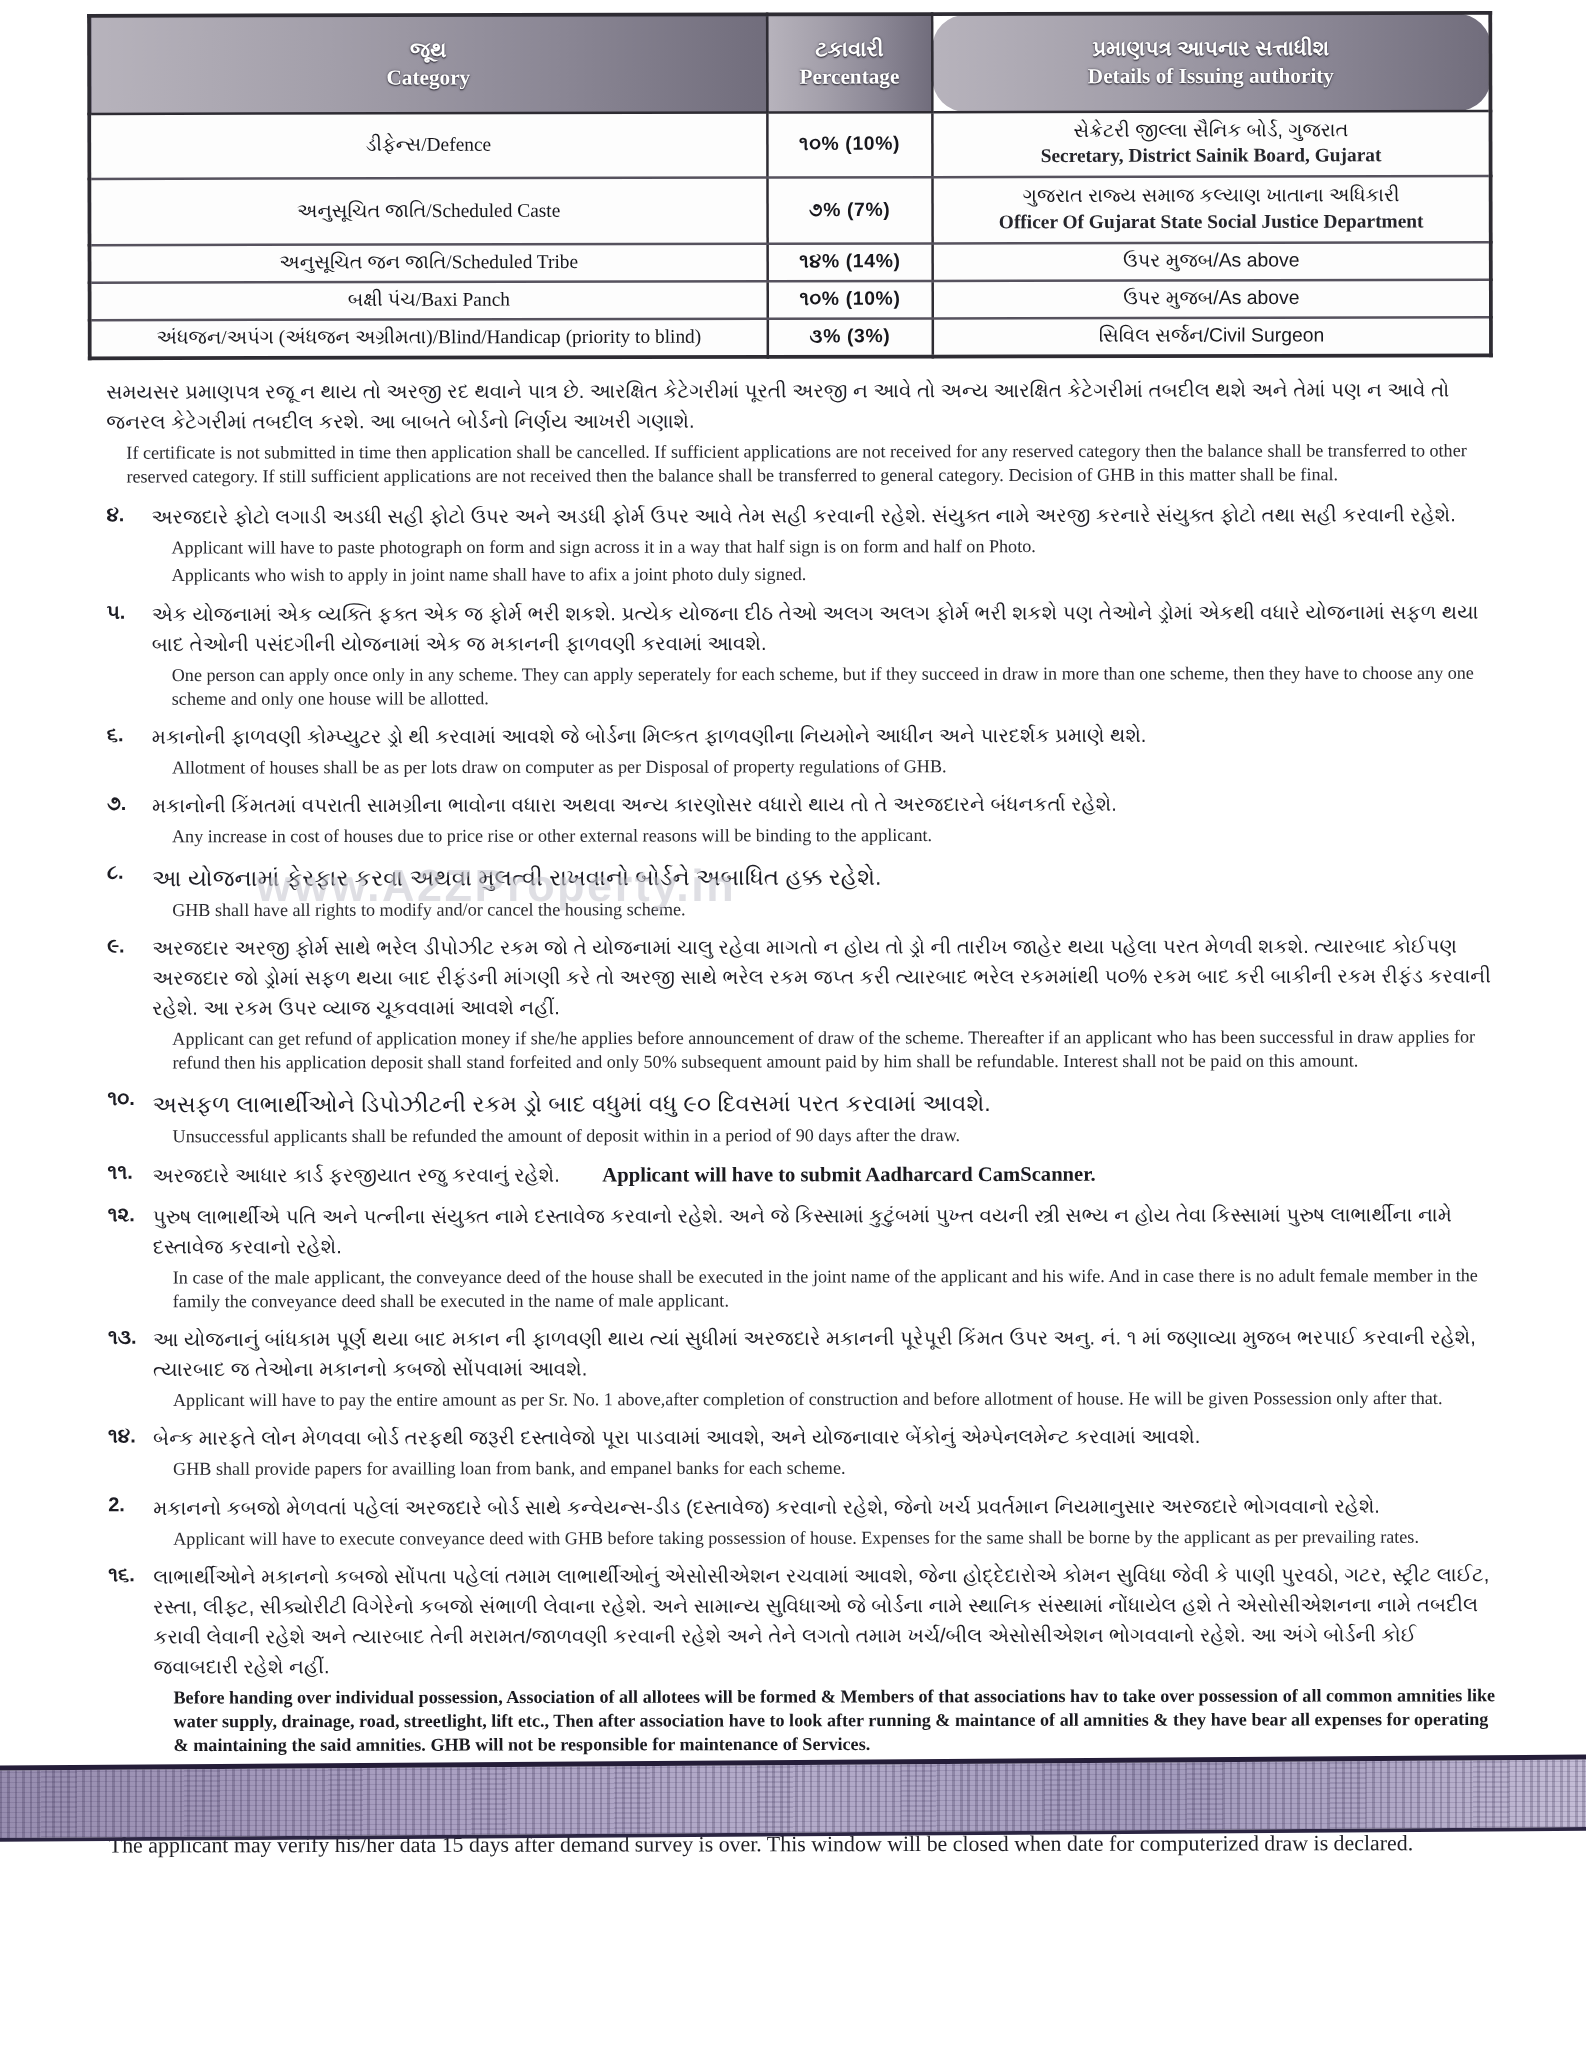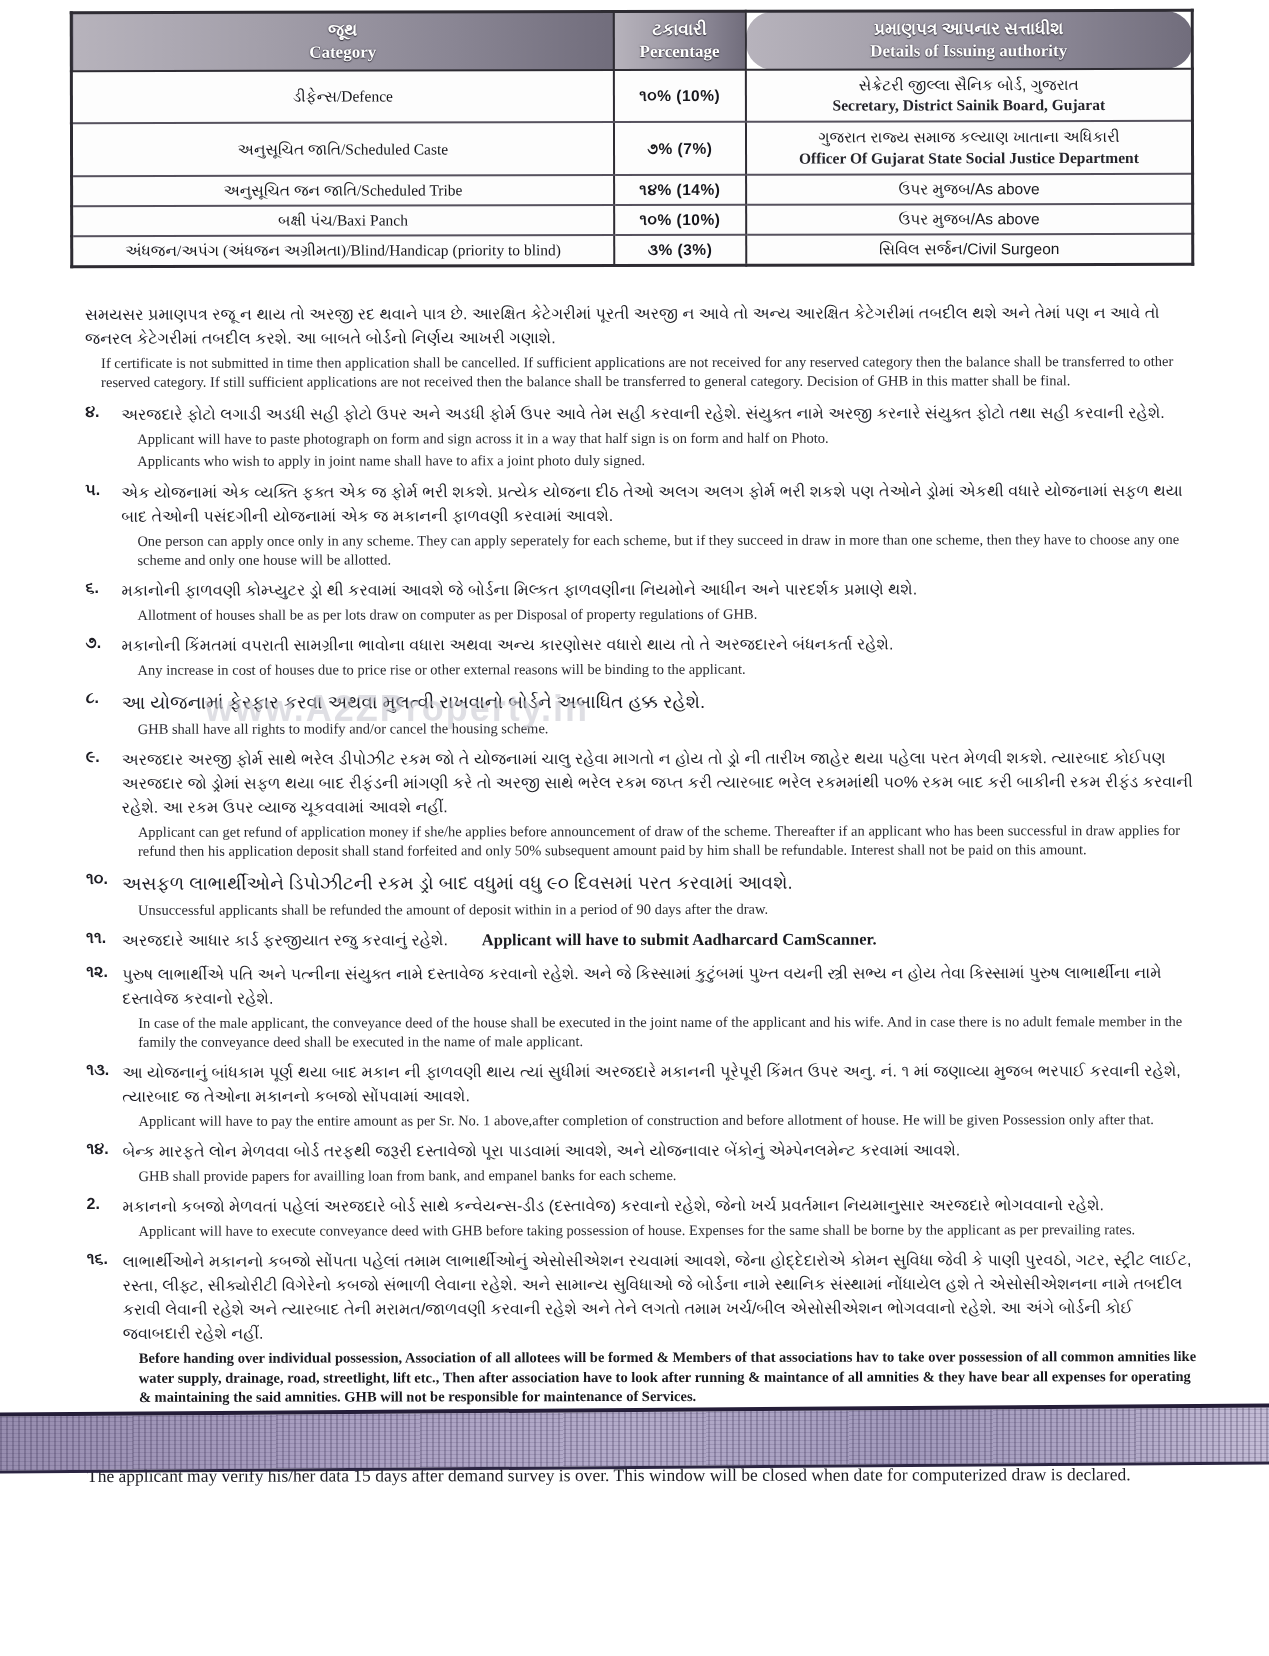--- a/index.html
+++ b/index.html
@@ -17,21 +17,21 @@
     border-collapse:collapse;
     border:3px solid #2e2c33;
     transform:rotate(-0.12deg);
   }
   .doc-table th{
     background:linear-gradient(90deg,#b7b3bc 0%,#a39faa 35%,#8a8694 70%,#716d7c 100%);
     color:#ffffff;
     font-family:"Liberation Serif",serif;
     font-weight:bold;
     text-align:center;
-    padding:6px 4px;
+    padding:16px 4px;
     border:2px solid #2e2c33;
     text-shadow:0 1px 1px #3a3742, 0 0 2px #4a4752;
     font-size:17px;line-height:1.25;
   }
   .doc-table td{
     border:2px solid #56525e;
     border-left:2px solid #2e2c33;
     border-right:2px solid #2e2c33;
     text-align:center;
     padding:5px 6px;

